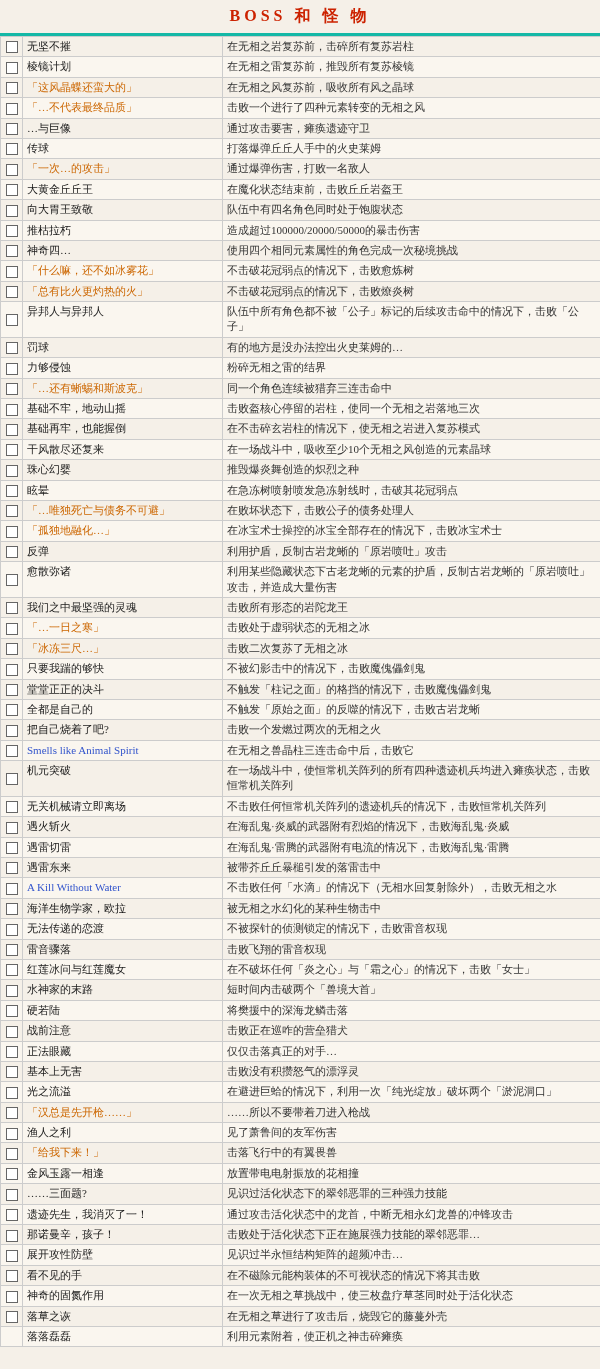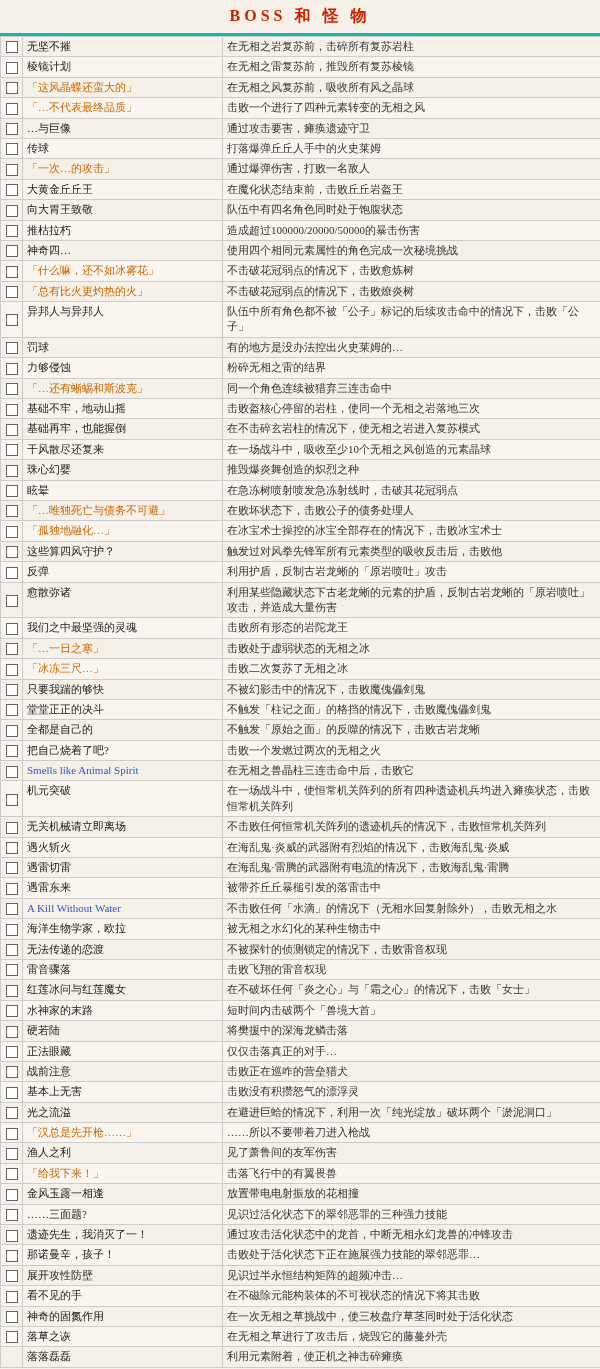--- a/index.html
+++ b/index.html
@@ -194,25 +194,20 @@
           <td class="name-cell" style="color: rgb(204, 102, 0);">「…唯独死亡与债务不可避」</td>
           <td class="desc-cell">在败坏状态下，击败公子的债务处理人</td>
         </tr>
         <tr>
           <td class="checkbox-cell"><span class="checkbox"></span></td>
           <td class="name-cell" style="color: rgb(204, 102, 0);">「孤独地融化…」</td>
           <td class="desc-cell">在冰宝术士操控的冰宝全部存在的情况下，击败冰宝术士</td>
         </tr>
         <tr>
           <td class="checkbox-cell"><span class="checkbox"></span></td>
-          <td class="name-cell" style="color: rgb(26, 26, 26);">这些算四风守护？</td>
-          <td class="desc-cell">触发过对风拳先锋军所有元素类型的吸收反击后，击败他</td>
-        </tr>
-        <tr>
-          <td class="checkbox-cell"><span class="checkbox"></span></td>
           <td class="name-cell" style="color: rgb(26, 26, 26);">反弹</td>
           <td class="desc-cell">利用护盾，反制古岩龙蜥的「原岩喷吐」攻击</td>
         </tr>
         <tr>
           <td class="checkbox-cell"><span class="checkbox"></span></td>
           <td class="name-cell" style="color: rgb(26, 26, 26);">愈散弥诸</td>
           <td class="desc-cell">利用某些隐藏状态下古老龙蜥的元素的护盾，反制古岩龙蜥的「原岩喷吐」攻击，并造成大量伤害</td>
         </tr>
         <tr>
           <td class="checkbox-cell"><span class="checkbox"></span></td>
@@ -309,27 +304,27 @@
           <td class="name-cell" style="color: rgb(26, 26, 26);">水神家的末路</td>
           <td class="desc-cell">短时间内击破两个「兽境大首」</td>
         </tr>
         <tr>
           <td class="checkbox-cell"><span class="checkbox"></span></td>
           <td class="name-cell" style="color: rgb(26, 26, 26);">硬若陆</td>
           <td class="desc-cell">将樊援中的深海龙鳞击落</td>
         </tr>
         <tr>
           <td class="checkbox-cell"><span class="checkbox"></span></td>
+          <td class="name-cell" style="color: rgb(26, 26, 26);">战前注意</td>
+          <td class="desc-cell">击败正在巡咋的营垒猎犬</td>
+        </tr>
+        <tr>
+          <td class="checkbox-cell"><span class="checkbox"></span></td>
           <td class="name-cell" style="color: rgb(26, 26, 26);">正法眼藏</td>
           <td class="desc-cell">仅仅击落真正的对手…</td>
-        </tr>
-        <tr>
-          <td class="checkbox-cell"><span class="checkbox"></span></td>
-          <td class="name-cell" style="color: rgb(26, 26, 26);">战前注意</td>
-          <td class="desc-cell">击败正在巡咋的营垒猎犬</td>
         </tr>
         <tr>
           <td class="checkbox-cell"><span class="checkbox"></span></td>
           <td class="name-cell" style="color: rgb(26, 26, 26);">基本上无害</td>
           <td class="desc-cell">击败没有积攒怒气的漂浮灵</td>
         </tr>
         <tr>
           <td class="checkbox-cell"><span class="checkbox"></span></td>
           <td class="name-cell" style="color: rgb(26, 26, 26);">光之流溢</td>
           <td class="desc-cell">在避进巨蛤的情况下，利用一次「纯光绽放」破坏两个「淤泥洞口」</td>

